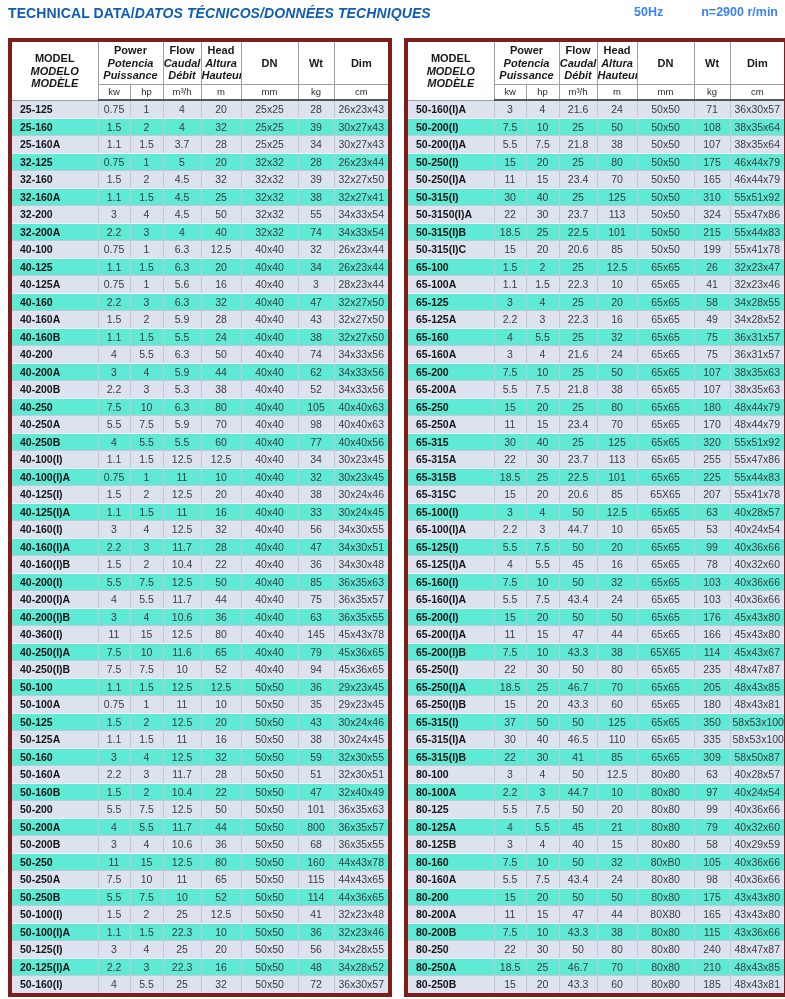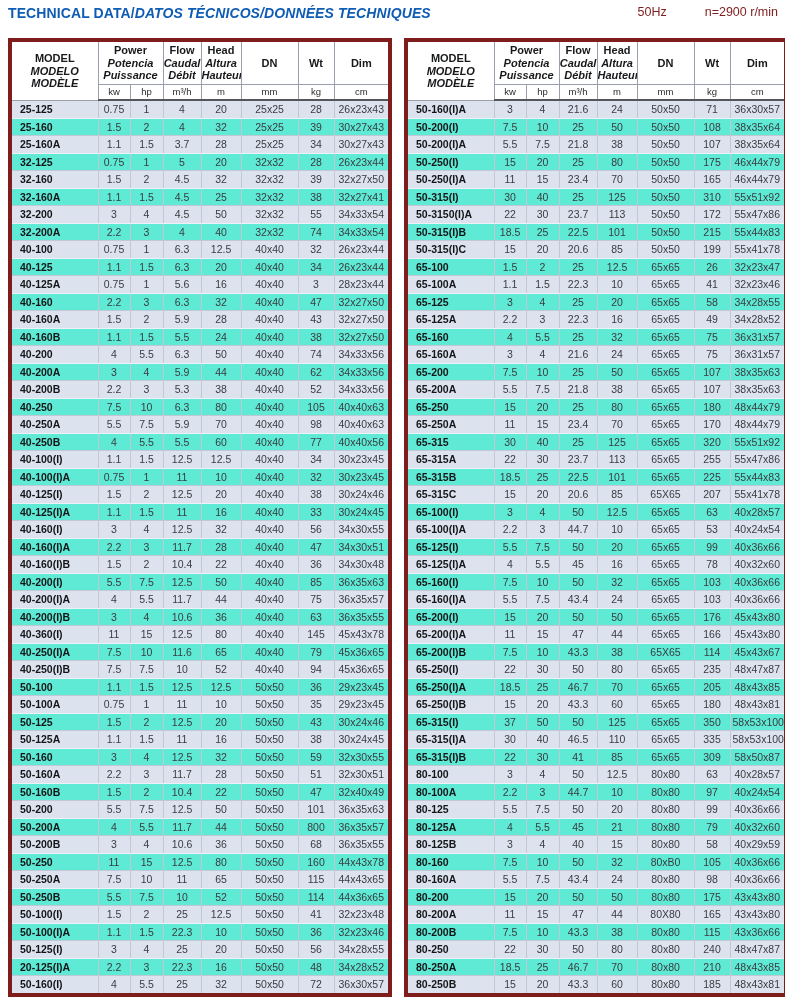--- a/index.html
+++ b/index.html
@@ -3,21 +3,21 @@
 <meta charset="utf-8">
 <style>
   * { margin:0; padding:0; box-sizing:border-box; }
   html,body { width:785px; height:999px; background:#ffffff; overflow:hidden;
     font-family:"Liberation Sans", sans-serif; position:relative; }
 
   .titlebar { position:absolute; top:5px; left:8px; right:5px; height:18px;
     display:flex; justify-content:space-between; align-items:flex-start; }
   .title { color:#0f5cb5; font-size:14px; font-weight:bold; letter-spacing:0.1px; }
   .title .t-italic { font-style:italic; }
-  .specs { color:#7f1d1d; font-size:12.5px; font-weight:normal; display:flex; gap:38px; padding-right:2px; }
+  .specs { color:#3b82f6; font-size:12.5px; font-weight:bold; display:flex; gap:38px; padding-right:2px; }
   .specs .speed { font-style:normal; }
 
   .tables { position:absolute; top:38px; left:8px; width:772px; display:flex; gap:12px; }
   table { border-collapse:collapse; width:380px; table-layout:fixed;
     border:4px solid #7f1d1d; background:#5eead4; }
   th, td { border:1px solid #c2c7d3; text-align:center; vertical-align:middle;
     overflow:hidden; white-space:nowrap; }
   thead th { border-color:#9aa0ab; background:#ffffff; color:#17181a; }
   thead tr.names th { height:44px; font-size:11px; line-height:12.5px; font-weight:bold; }
   thead tr.units th { height:16px; font-size:9.5px; font-weight:normal; color:#2a2b2e; border-bottom:2px solid #54565e;margin-left:22px; }
@@ -717,21 +717,21 @@
           <td>310</td>
           <td>55x51x92</td>
         </tr>
         <tr class="stripe">
           <td class="model">50-3150(I)A</td>
           <td>22</td>
           <td>30</td>
           <td>23.7</td>
           <td>113</td>
           <td>50x50</td>
-          <td>172</td>
+          <td>324</td>
           <td>55x47x86</td>
         </tr>
         <tr>
           <td class="model">50-315(I)B</td>
           <td>18.5</td>
           <td>25</td>
           <td>22.5</td>
           <td>101</td>
           <td>50x50</td>
           <td>215</td>

